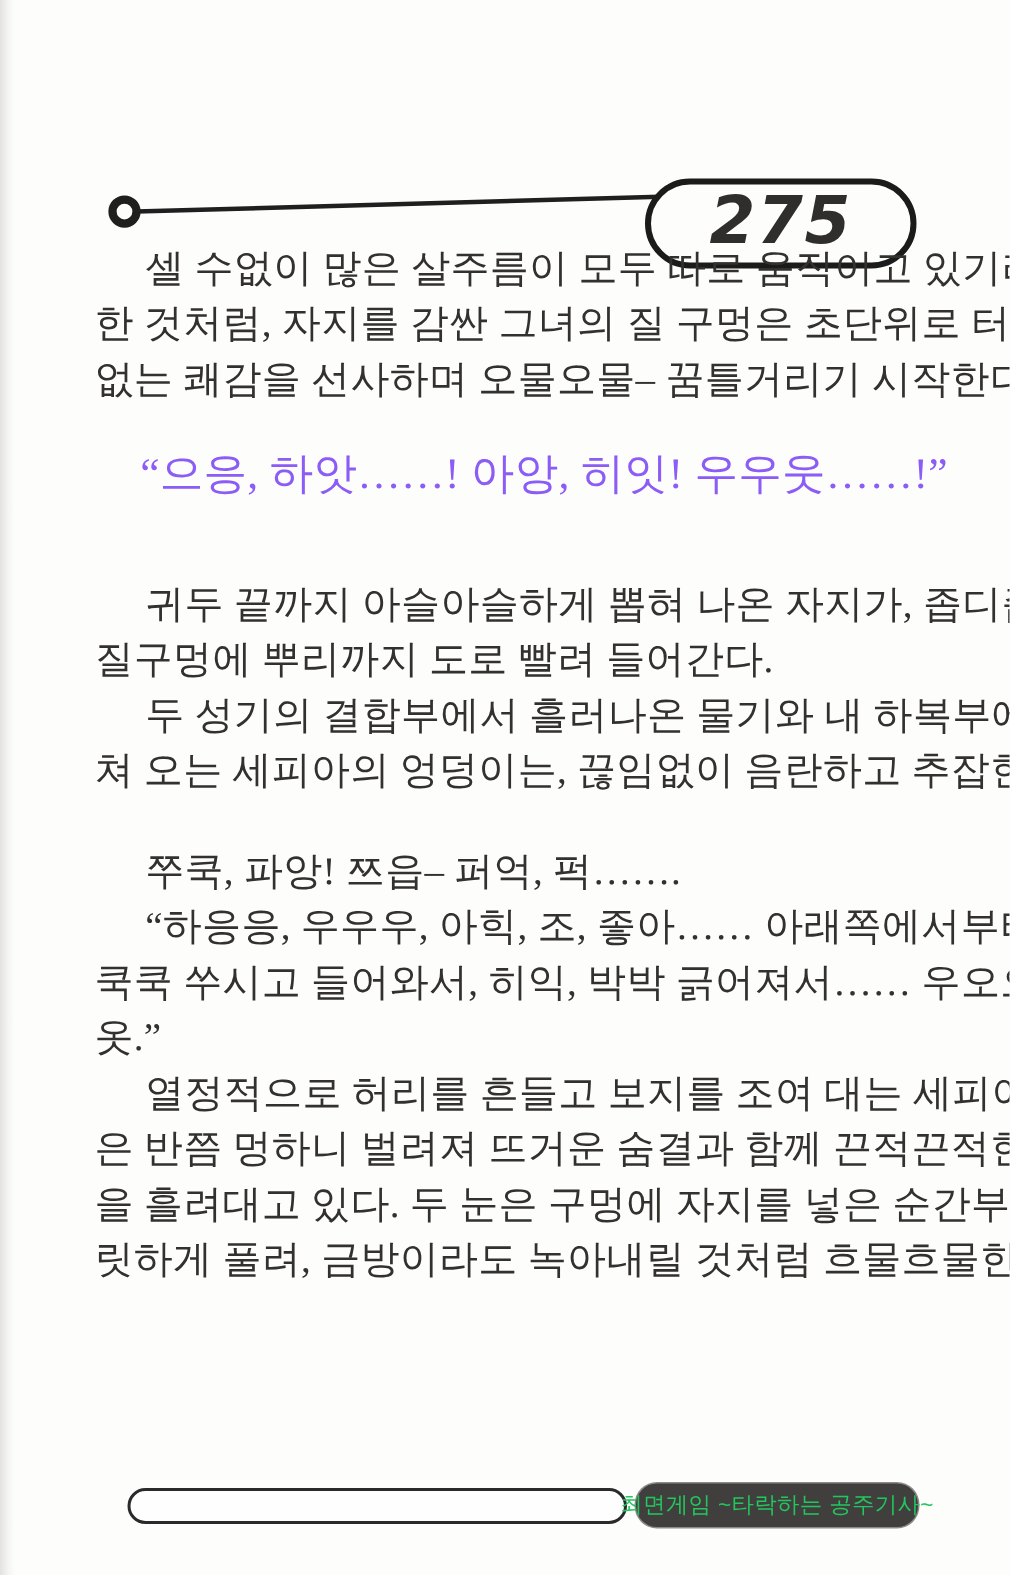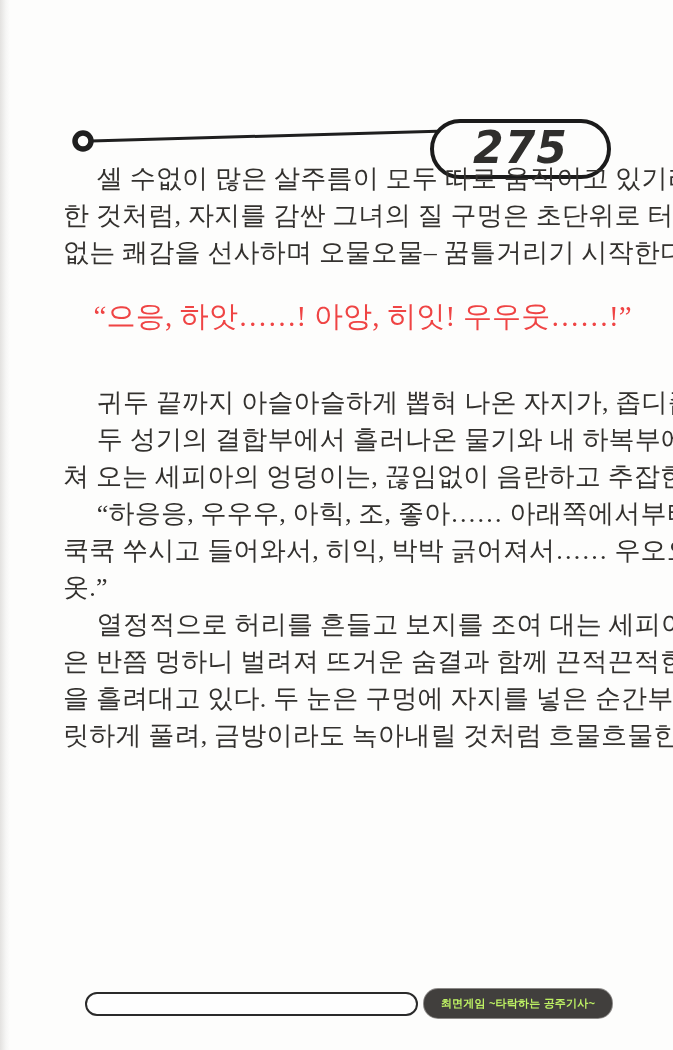--- a/index.html
+++ b/index.html
@@ -35,41 +35,41 @@
     position: absolute; left: 63px; top: 160px; width: 549px;
     color: #33312e;
     font-size: 26px; line-height: 37px;
     letter-spacing: 0.2px;
   }
   .page-body .line { white-space: nowrap; }
   .block.indent .line:first-child { text-indent: 1.3em; }
   .block.quote-large {
     font-size: 29px; line-height: 40px;
     margin-top: 25px; margin-bottom: 48px;
-    color: #ef4444;
+    color: #8b5cf6;
   }
   .block.quote-large.indent .line:first-child { text-indent: 1.05em; }
   .block.gap-large { margin-top: 30px; }
   
   .footer-line {
     position: absolute; left: 85px; top: 992px; width: 333px; height: 24px;
     background: #fefefe;
     border: 2px solid #2a2a2a;
     border-radius: 13px;
   }
   .footer-series-badge {
     position: absolute; left: 424px; top: 989px; width: 188px; height: 29px;
     background: #413f3d;
     border-radius: 14px;
     box-shadow: 0 0 0 1px #8c8a88;
     display: flex; align-items: center; justify-content: center;
   }
   .footer-series-badge span {
     font-family: "Liberation Sans", "DejaVu Sans", sans-serif;
-    font-weight: 700; font-size: 11px; color: #bef264;
+    font-weight: 400; font-size: 15px; color: #22c55e;
     white-space: nowrap; letter-spacing: 0.2px;
   }
 </style>
 </head>
 <body>
 
 <div class="edge-shadow"></div>
 
 <svg class="header-rule-svg" width="673" height="160" viewBox="0 0 673 160">
   <line x1="91" y1="141" x2="446" y2="131" stroke="#1f1f1f" stroke-width="3"></line>
@@ -84,24 +84,28 @@
     <div class="block body indent gap-none">
       <div class="line">셀 수없이 많은 살주름이 모두 따로 움직이고 있기라도</div>
       <div class="line">한 것처럼, 자지를 감싼 그녀의 질 구멍은 초단위로 터무니</div>
       <div class="line">없는 쾌감을 선사하며 오물오물– 꿈틀거리기 시작한다.</div>
     </div>
     <div class="block quote-large indent gap-none">
       <div class="line">“으응, 하앗……! 아앙, 히잇! 우우웃……!”</div>
     </div>
     <div class="block body indent gap-none">
       <div class="line">귀두 끝까지 아슬아슬하게 뽑혀 나온 자지가, 좁디좁은</div>
+      <div class="line">질구멍에 뿌리까지 도로 빨려 들어간다.</div>
     </div>
     <div class="block body indent gap-none">
       <div class="line">두 성기의 결합부에서 흘러나온 물기와 내 하복부에 부딪</div>
       <div class="line">쳐 오는 세피아의 엉덩이는, 끊임없이 음란하고 추잡한 소</div>
+    </div>
+    <div class="block body indent gap-large">
+      <div class="line">쭈쿡, 파앙! 쯔읍– 퍼억, 퍽…….</div>
     </div>
     <div class="block body indent gap-none">
       <div class="line">“하응응, 우우우, 아힉, 조, 좋아…… 아래쪽에서부터</div>
       <div class="line">쿡쿡 쑤시고 들어와서, 히익, 박박 긁어져서…… 우오오</div>
       <div class="line">옷.”</div>
     </div>
     <div class="block body indent gap-none">
       <div class="line">열정적으로 허리를 흔들고 보지를 조여 대는 세피아의 입</div>
       <div class="line">은 반쯤 멍하니 벌려져 뜨거운 숨결과 함께 끈적끈적한 침</div>
       <div class="line">을 흘려대고 있다. 두 눈은 구멍에 자지를 넣은 순간부터 흐</div>

